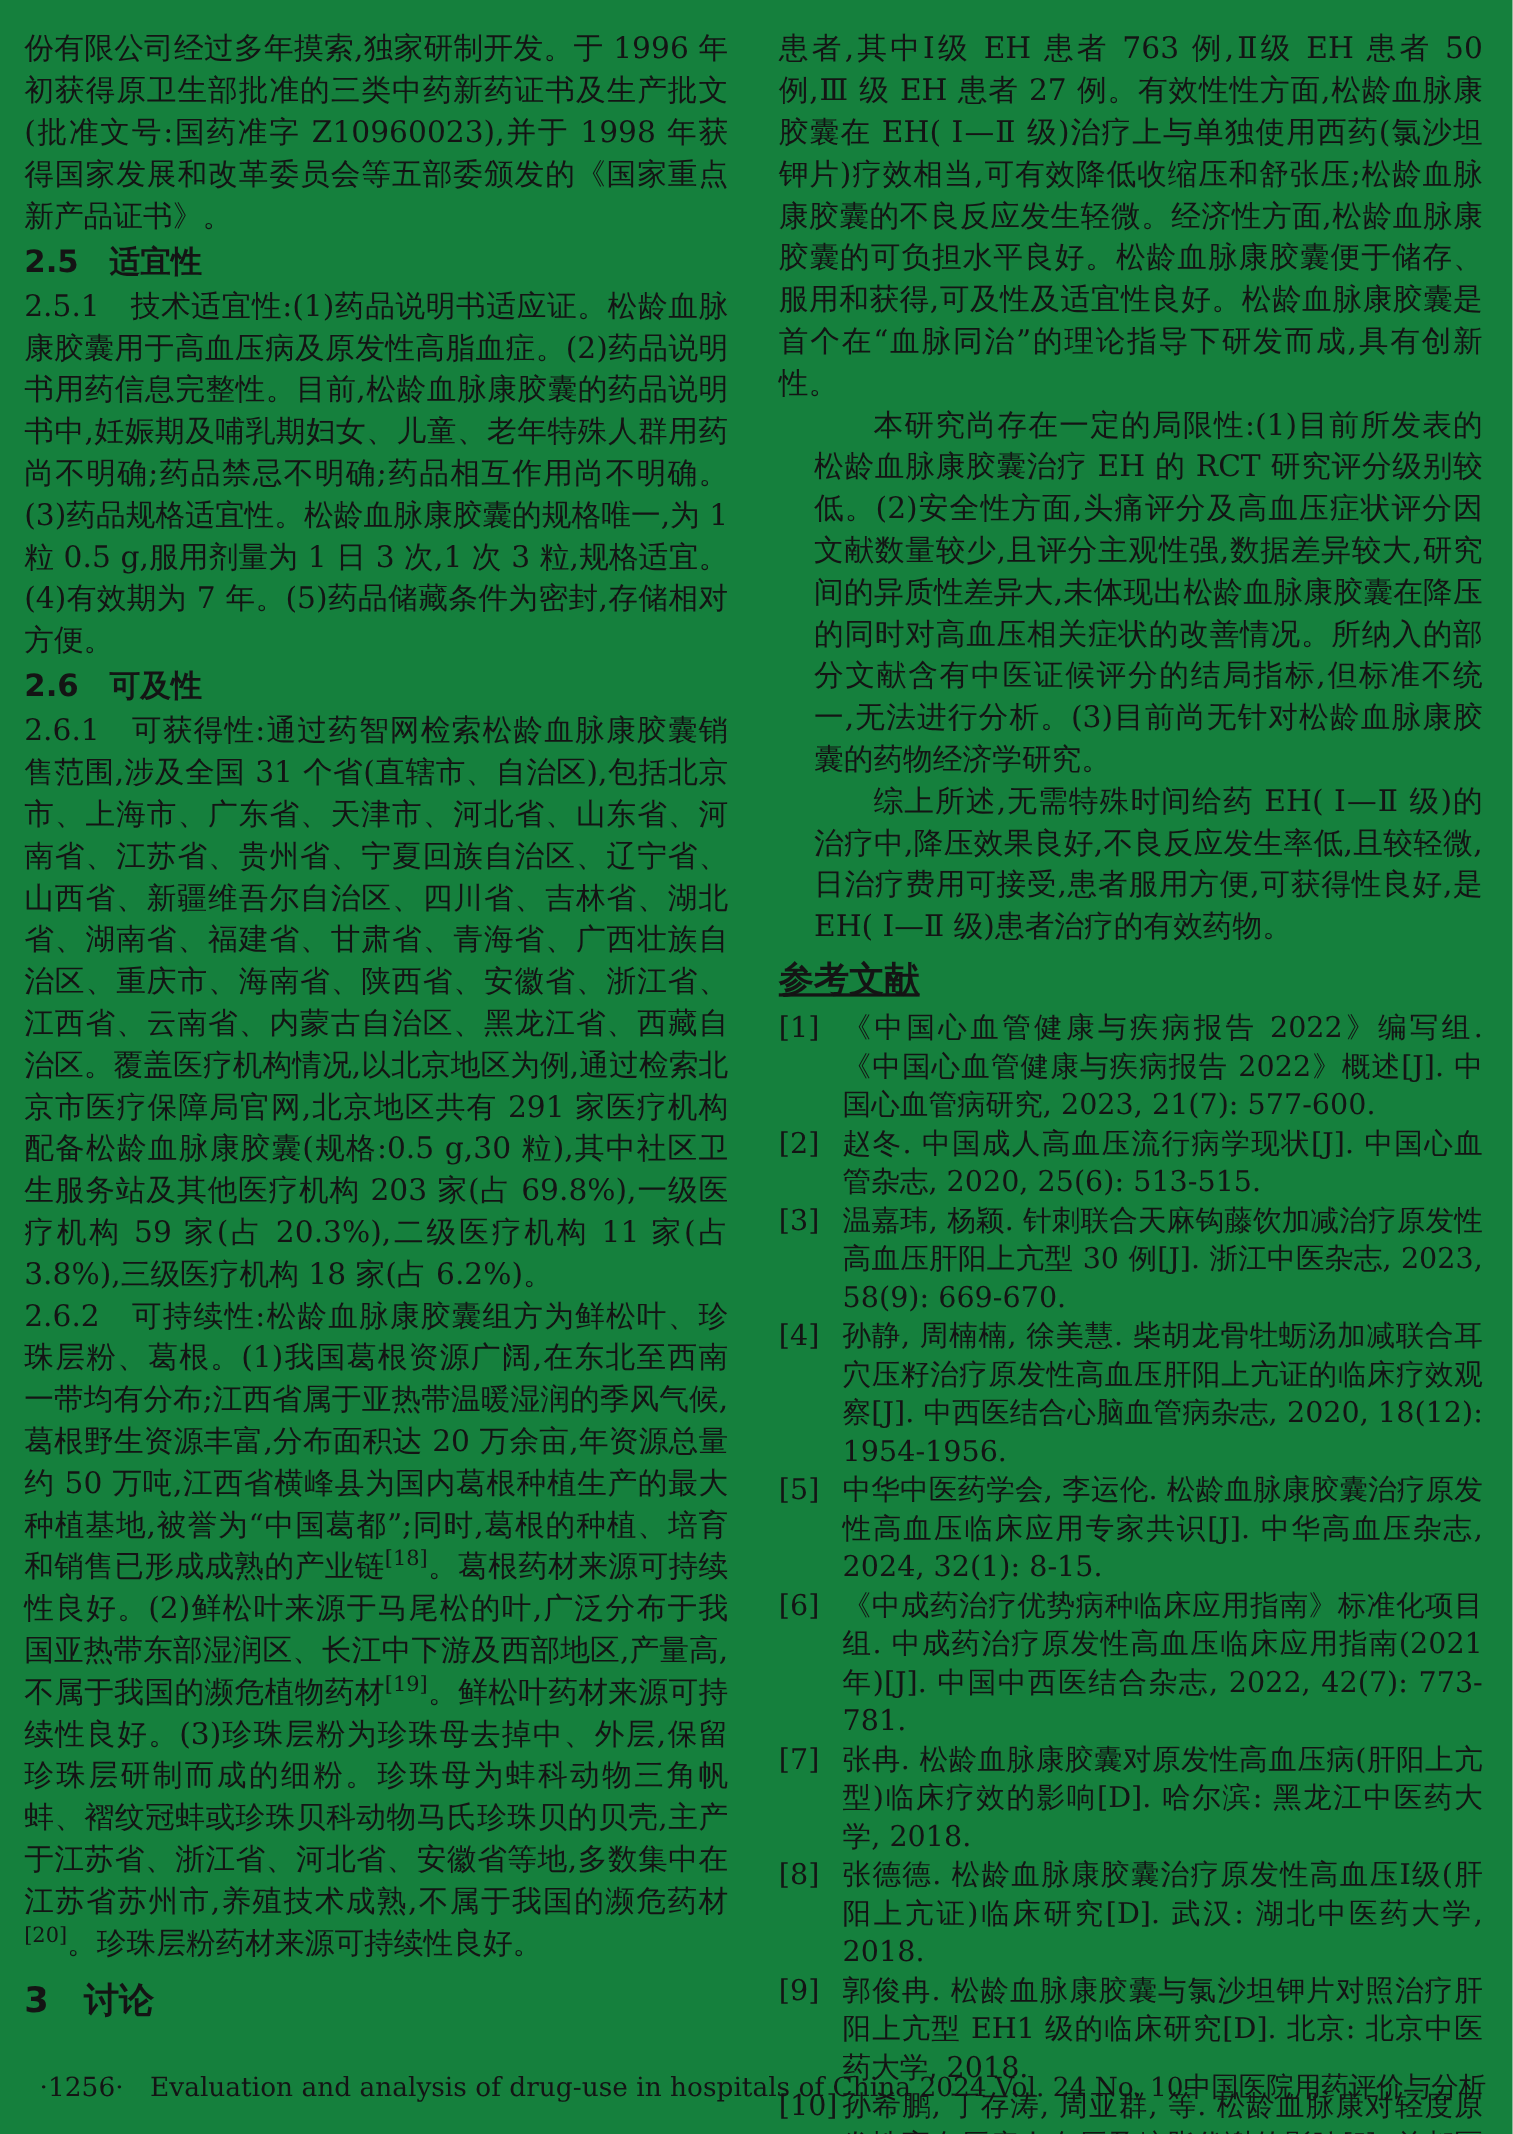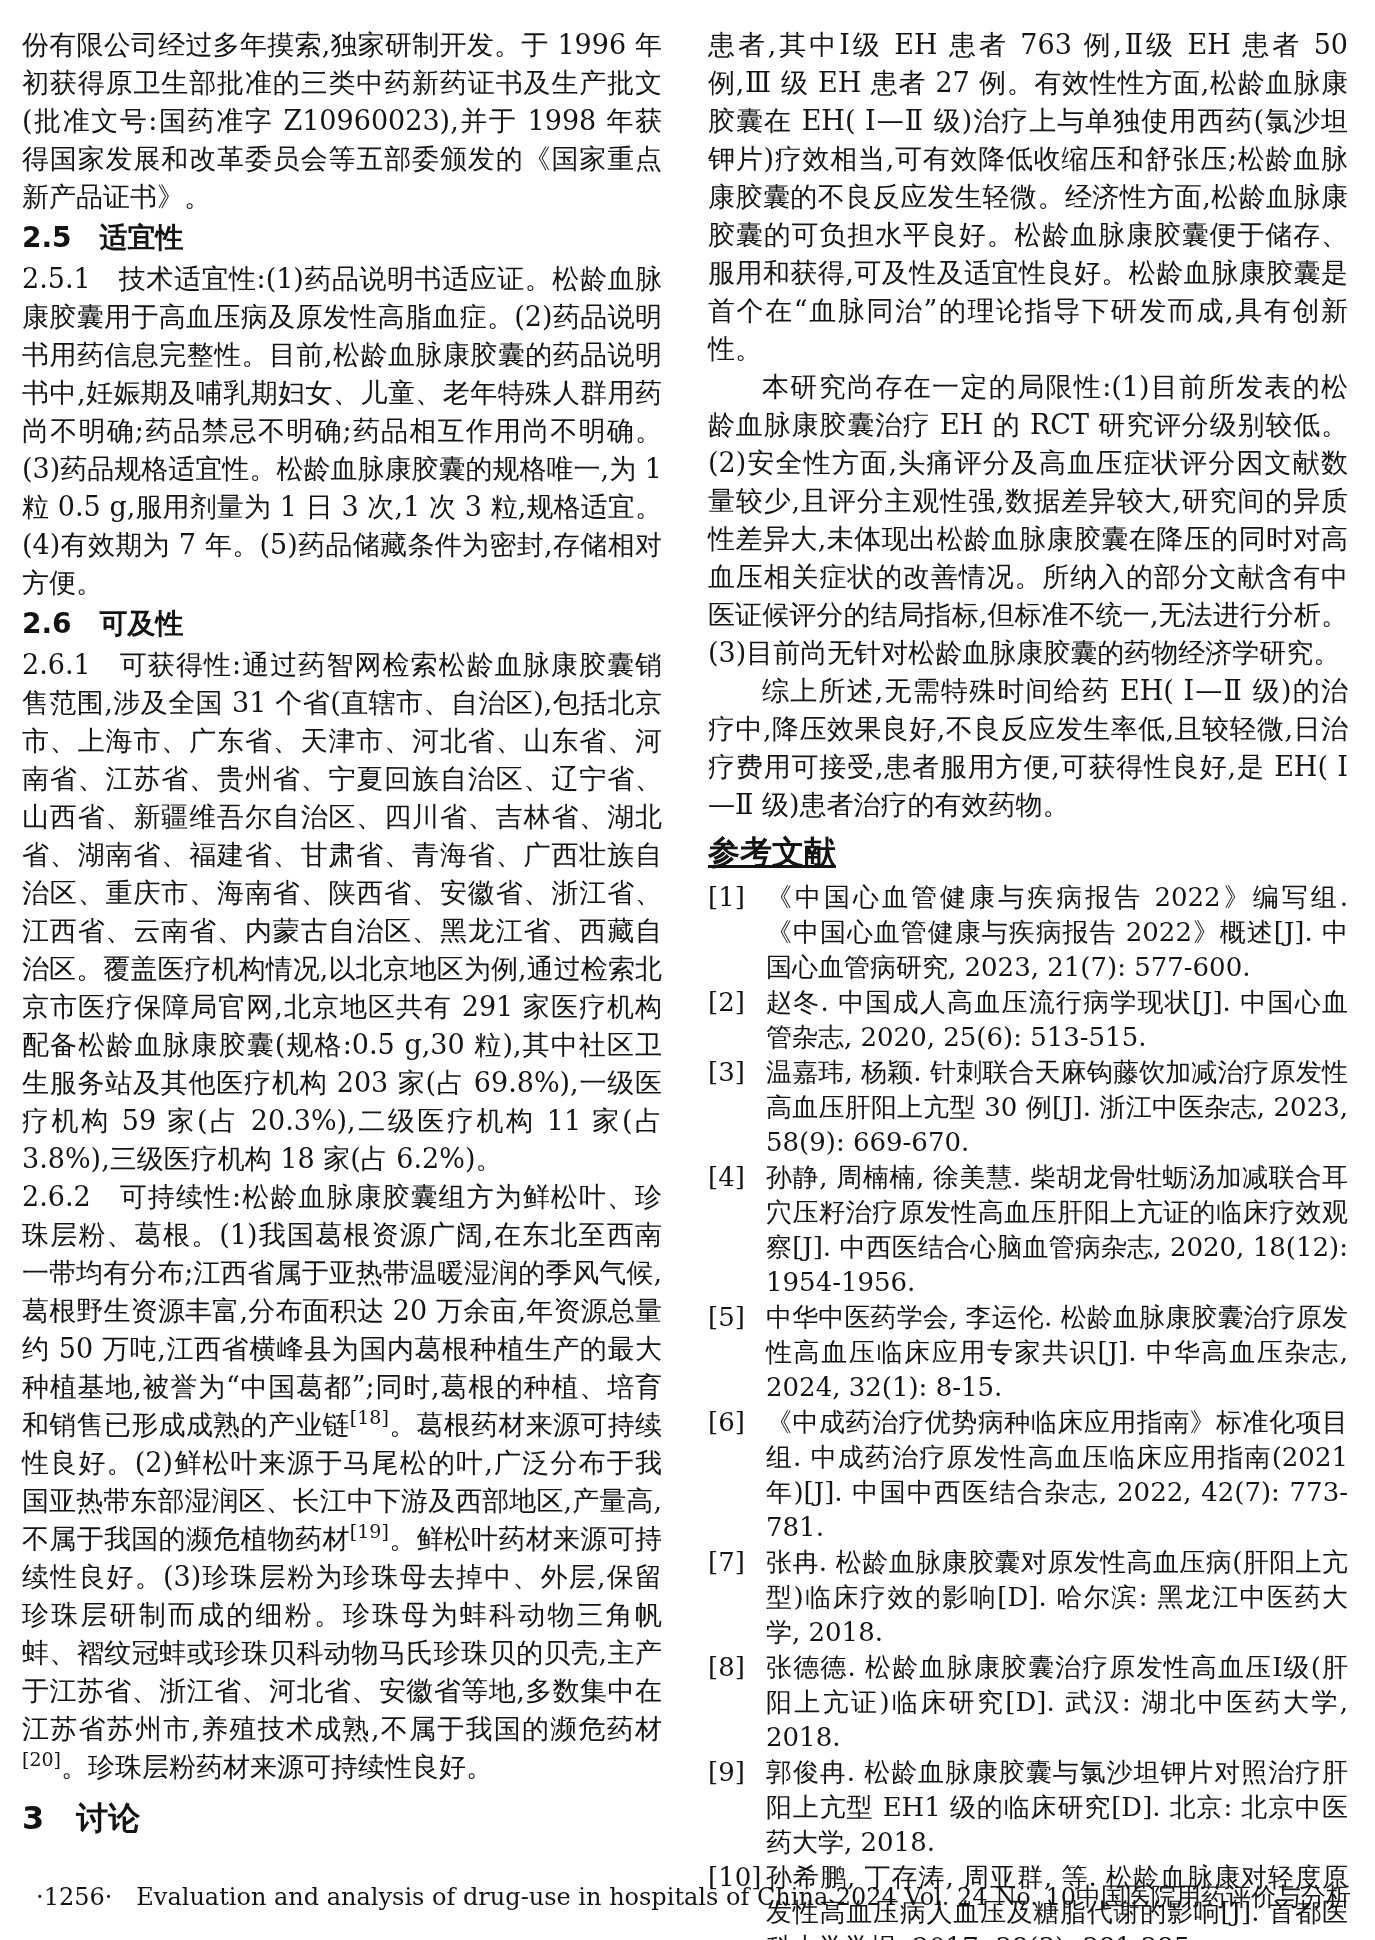--- a/index.html
+++ b/index.html
@@ -1,38 +1,38 @@
 <!DOCTYPE html>
 <html><head>
 <meta charset="utf-8">
 <style>
   html,body { margin:0; padding:0; background:#e8e8e8; }
   .page {
     position:relative;
     width:1375px; height:1940px;
     margin:0 auto;
-    background:#ffffff;
+    background:#15803d;
     font-family:"DejaVu Serif","Liberation Serif",serif;
     color:#141414;
     overflow:hidden;
   }
   .columns {
     display:flex;
     gap:46px;
     padding:26px 24px 0 22px;
   }
   .col {
     width:640px;
     flex:0 0 640px;
     font-size:27px;
     line-height:38px;
     text-align:justify;
   }
   .para { margin:0; }
-  .para.indent { text-indent:2em; }
+  .para.indent { text-indent:2em;margin-left:32px; }
   .h-sec {
     font-family:"DejaVu Sans","Liberation Sans",sans-serif;
     font-weight:bold;
     font-size:28px;
     line-height:40px;
     margin:2px 0 2px 0;
     text-align:left;
   }
   .h-big {
     font-family:"DejaVu Sans","Liberation Sans",sans-serif;

